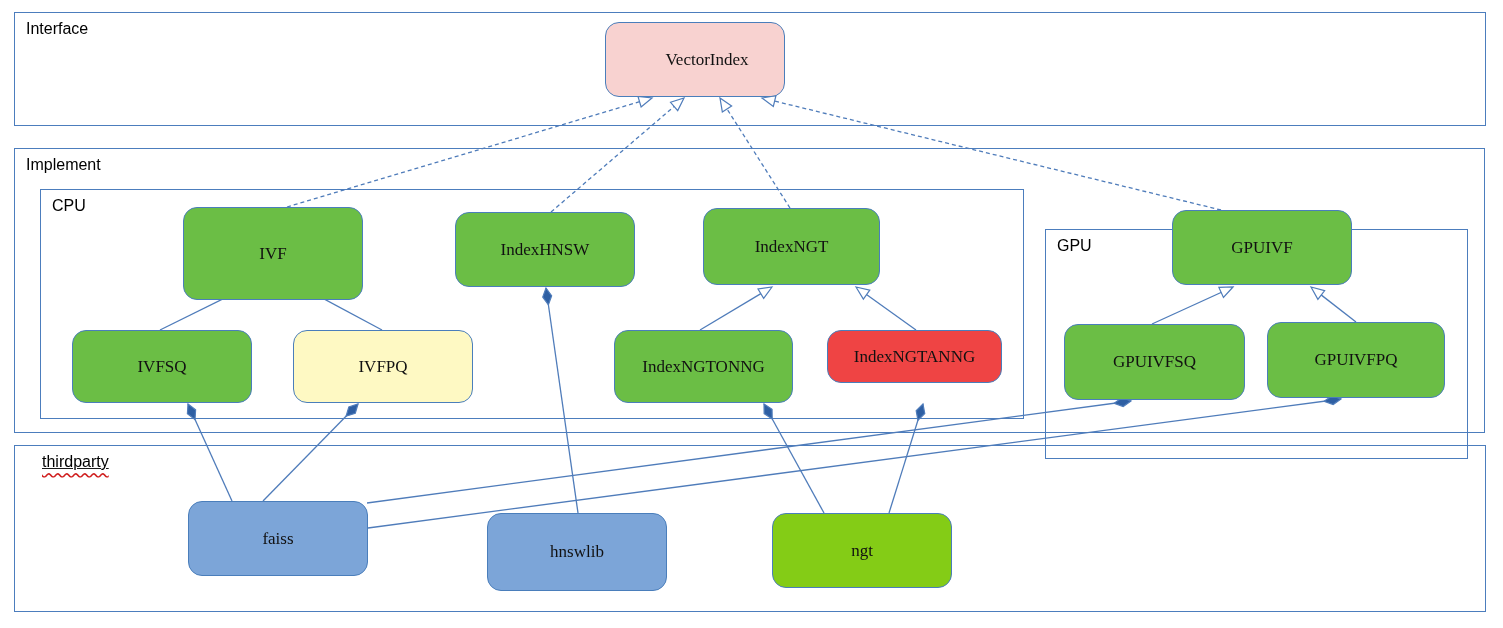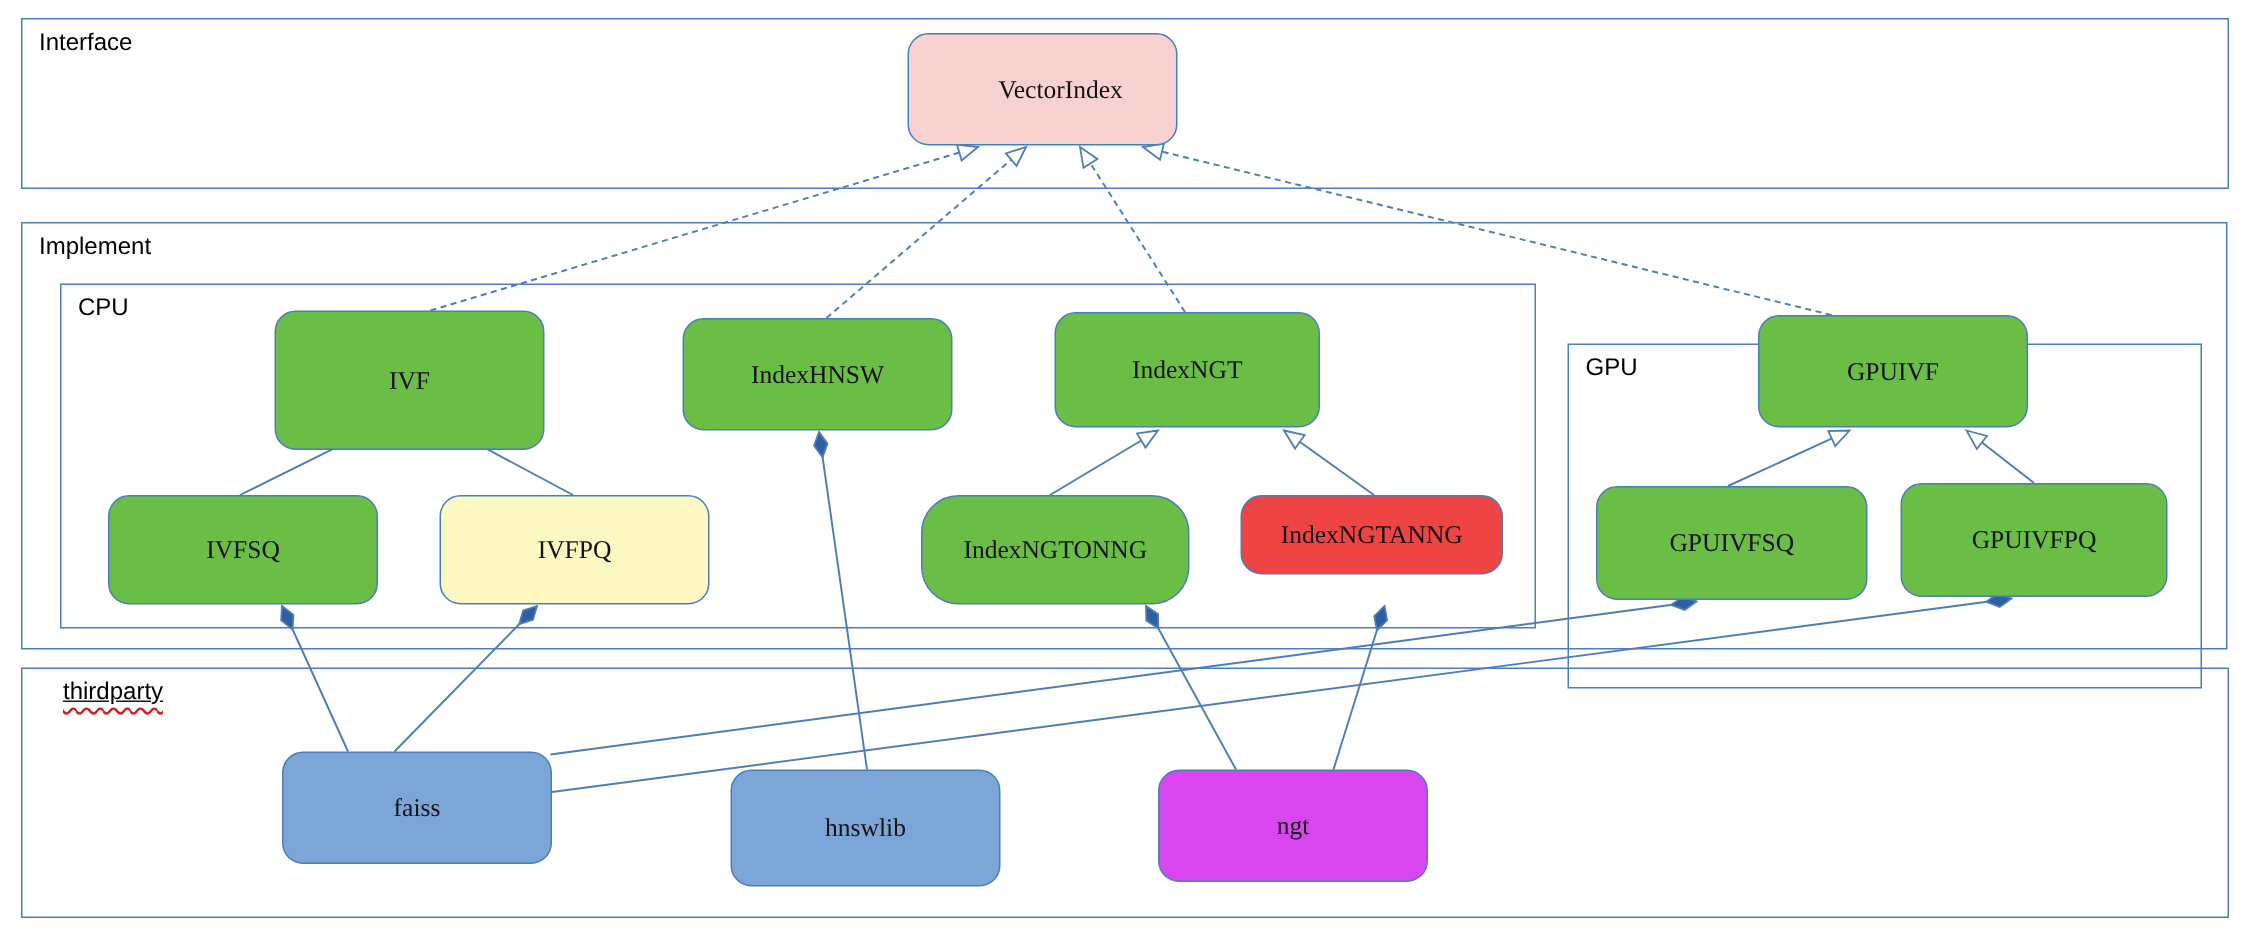--- a/index.html
+++ b/index.html
@@ -105,21 +105,21 @@
       <polygon points="923,404 924.7647623008125,413.4543965445517 917.9378034249645,420.2288066670257 916.1730411241518,410.7744101224741" fill="#2e5fa3" stroke="#4f7cba" stroke-width="1.2"></polygon>
     </svg>
   <div id="nodes">
       <div class="node" style="left: 605px; top: 22px; width: 180px; height: 75px; background: rgb(248, 210, 208); border-color: rgb(74, 126, 187); padding-left: 24px;">VectorIndex</div>
       <div class="node" style="left: 183px; top: 207px; width: 180px; height: 93px; background: rgb(107, 190, 69); border-color: rgb(74, 126, 187);">IVF</div>
       <div class="node" style="left: 455px; top: 212px; width: 180px; height: 75px; background: rgb(107, 190, 69); border-color: rgb(74, 126, 187);">IndexHNSW</div>
       <div class="node" style="left: 703px; top: 208px; width: 177px; height: 77px; background: rgb(107, 190, 69); border-color: rgb(74, 126, 187);">IndexNGT</div>
       <div class="node" style="left: 1172px; top: 210px; width: 180px; height: 75px; background: rgb(107, 190, 69); border-color: rgb(74, 126, 187);">GPUIVF</div>
       <div class="node" style="left: 72px; top: 330px; width: 180px; height: 73px; background: rgb(107, 190, 69); border-color: rgb(74, 126, 187);">IVFSQ</div>
       <div class="node" style="left: 293px; top: 330px; width: 180px; height: 73px; background: #fef9c3; border-color: rgb(74, 126, 187);">IVFPQ</div>
-      <div class="node" style="left: 614px; top: 330px; width: 179px; height: 73px; background: rgb(107, 190, 69); border-color: rgb(74, 126, 187); border-radius: 25px;">IndexNGTONNG</div>
+      <div class="node" style="left: 614px; top: 330px; width: 179px; height: 73px; background: rgb(107, 190, 69); border-color: rgb(74, 126, 187);">IndexNGTONNG</div>
       <div class="node" style="left: 827px; top: 330px; width: 175px; height: 53px; background: #ef4444; border-color: rgb(74, 126, 187);">IndexNGTANNG</div>
       <div class="node" style="left: 1064px; top: 324px; width: 181px; height: 76px; background: rgb(107, 190, 69); border-color: rgb(74, 126, 187);">GPUIVFSQ</div>
       <div class="node" style="left: 1267px; top: 322px; width: 178px; height: 76px; background: rgb(107, 190, 69); border-color: rgb(74, 126, 187);">GPUIVFPQ</div>
       <div class="node" style="left: 188px; top: 501px; width: 180px; height: 75px; background: rgb(124, 165, 216); border-color: rgb(74, 126, 187);">faiss</div>
       <div class="node" style="left: 487px; top: 513px; width: 180px; height: 78px; background: rgb(124, 165, 216); border-color: rgb(74, 126, 187);">hnswlib</div>
-      <div class="node" style="left: 772px; top: 513px; width: 180px; height: 75px; background: #d946ef; border-color: rgb(74, 126, 187);">ngt</div>
+      <div class="node" style="left: 772px; top: 513px; width: 180px; height: 75px; background: #84cc16; border-color: rgb(74, 126, 187);">ngt</div>
     </div>
 </div>
 
 </body></html>

